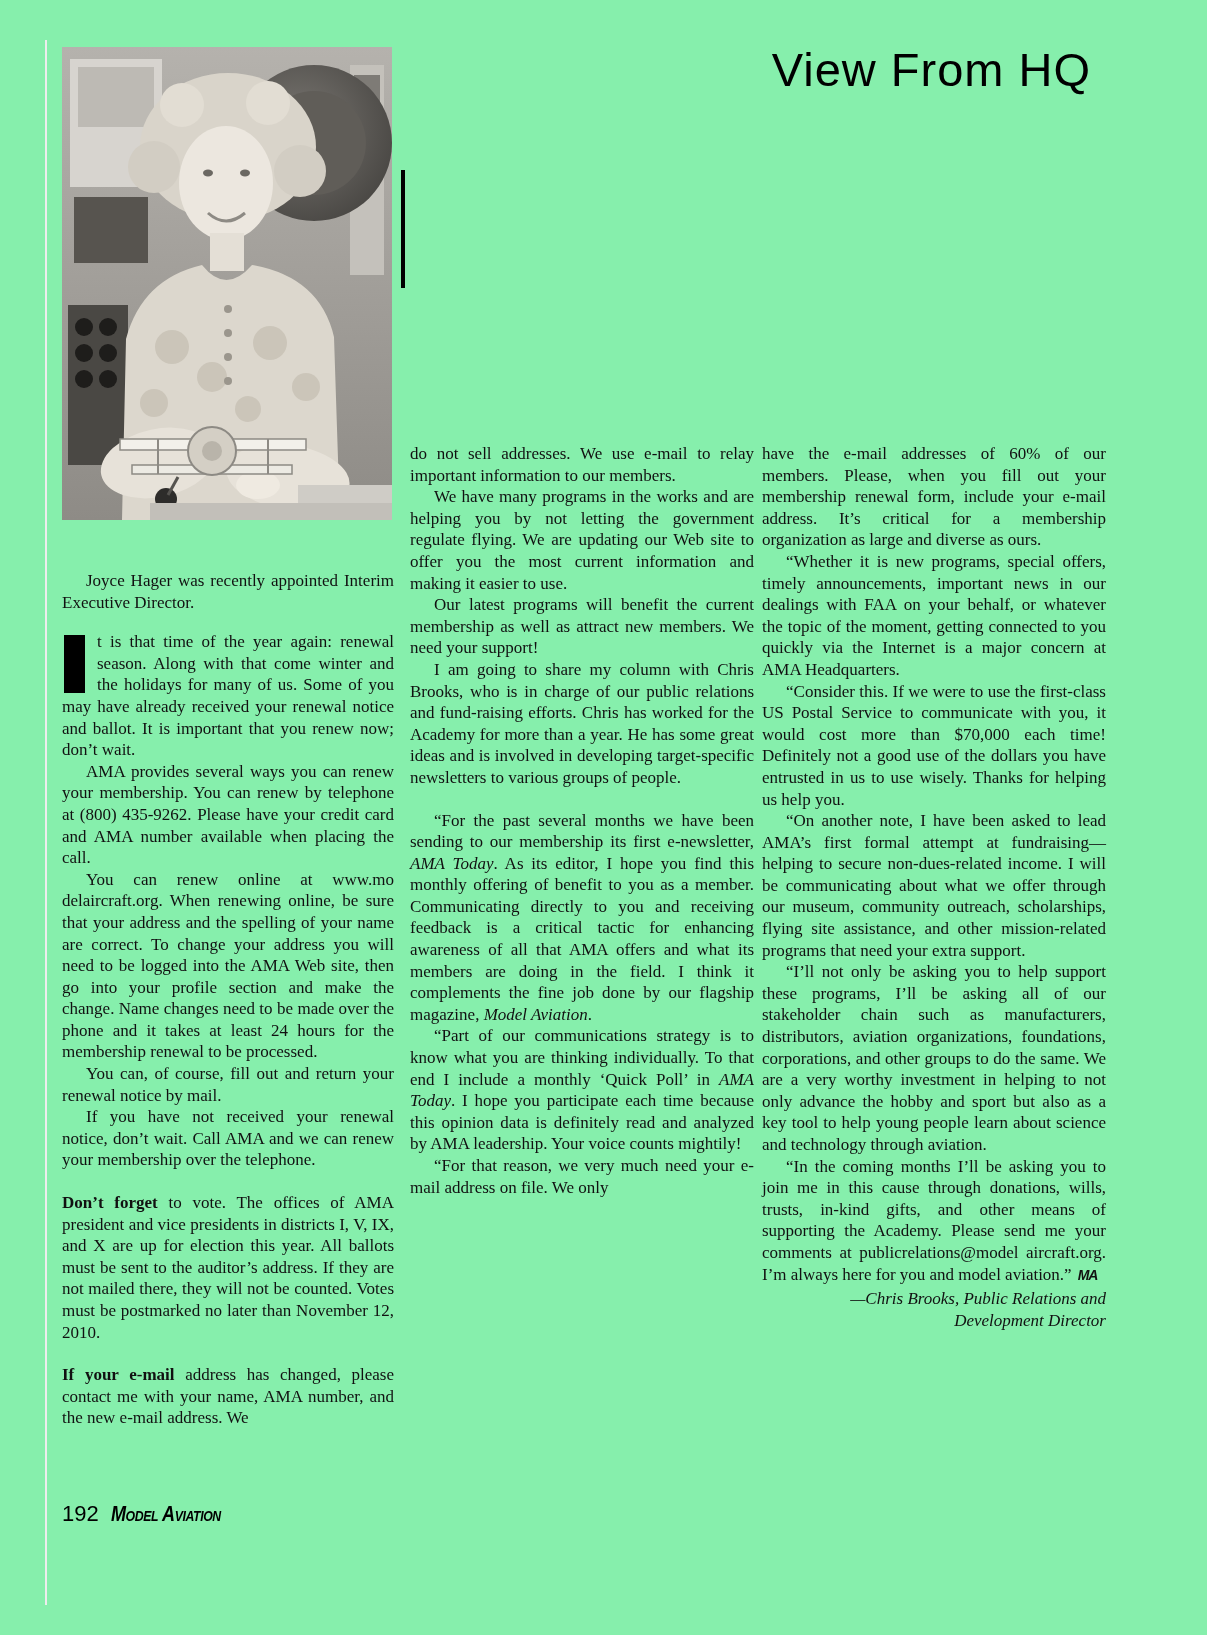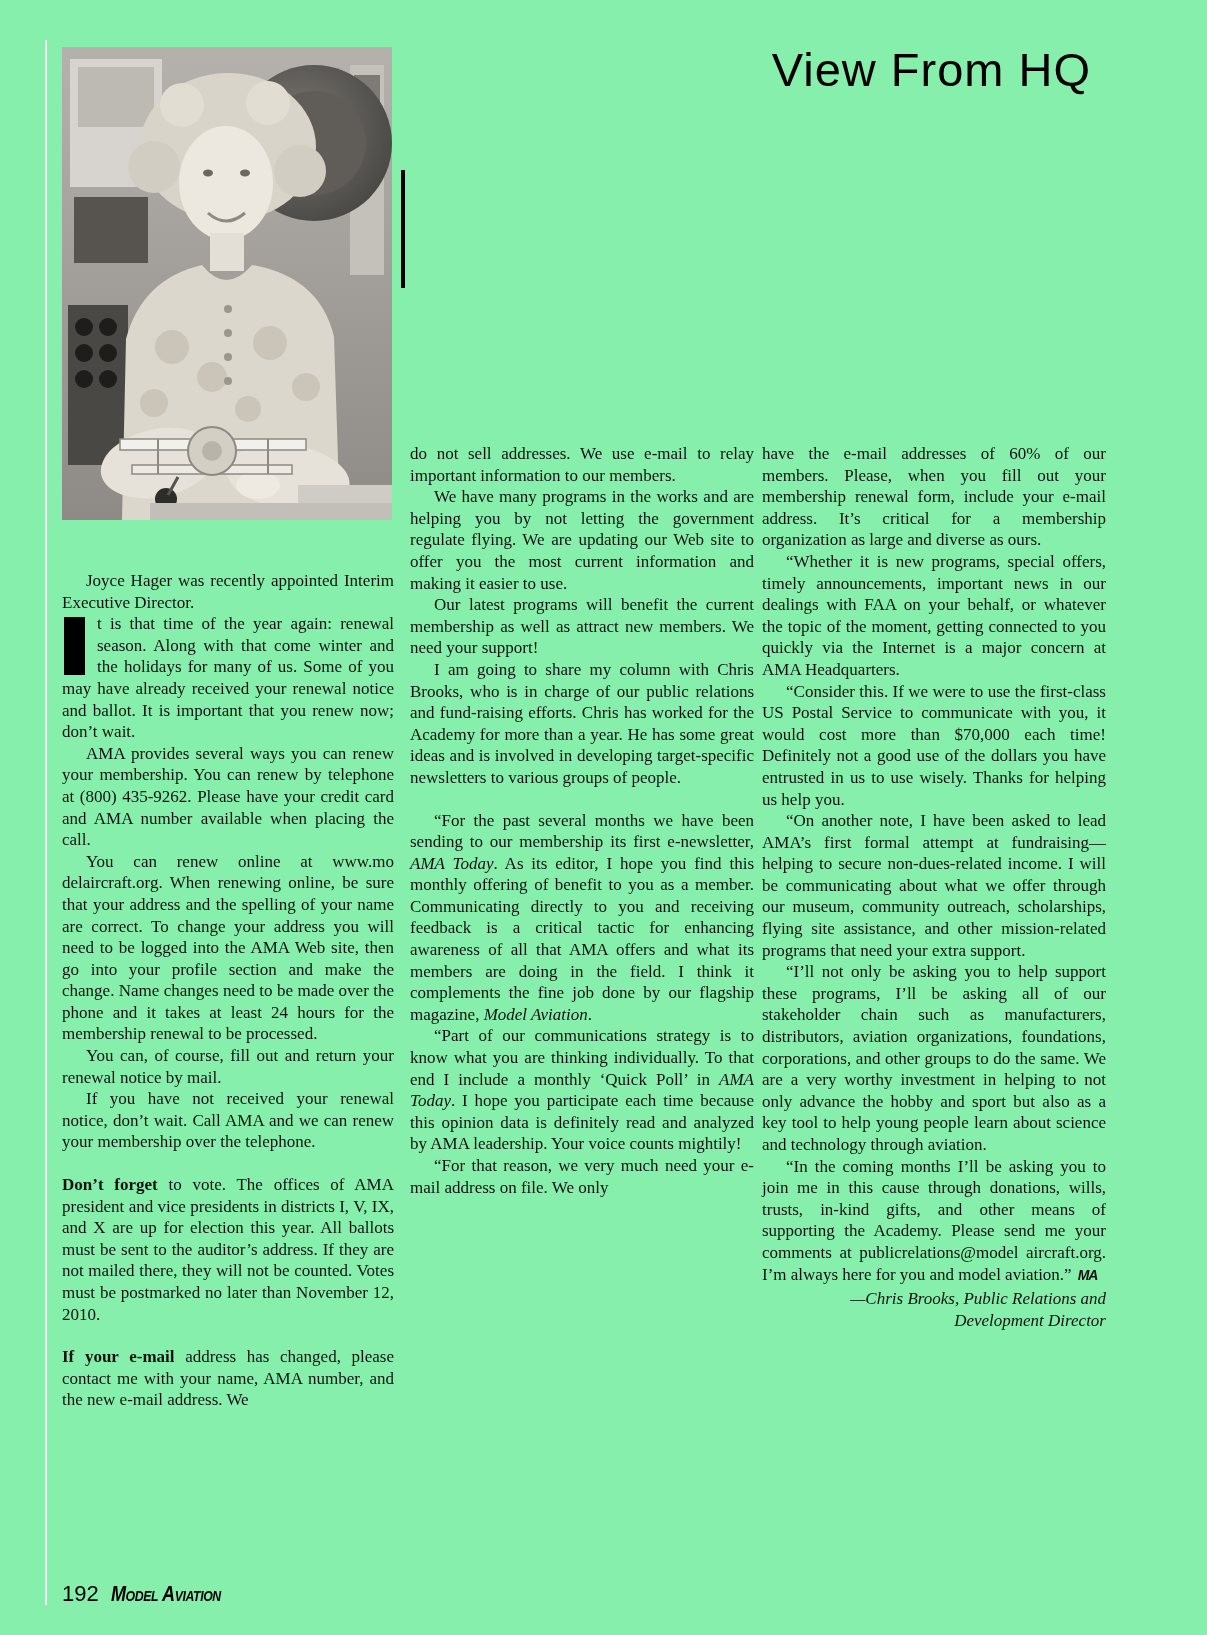--- a/index.html
+++ b/index.html
@@ -26,31 +26,31 @@
   .deck .black{color:#101010;}
 
   
   .col{position:absolute;width:332px;font-size:17px;line-height:21.6px;text-align:justify;}
   .col1{left:62px;top:570px;}
   .col2{left:410px;top:443px;width:344px;}
   .col3{left:762px;top:443px;width:344px;}
   .para{margin:0;}
   .para.gap{margin-top:21px;}
   .para.indent{text-indent:24px;}
-  .para.caption{}
+  .para.caption{margin-bottom:18px;}
   .para.signature{text-align:right;margin-top:2px;}
   .b{font-weight:bold;}
   .i{font-style:italic;}
   .ma-logo{font-family:"Liberation Sans",sans-serif;font-weight:900;font-style:italic;
            font-size:14px;letter-spacing:-1px;padding-left:6px;}
   .dropcap{float:left;width:21px;height:58px;background:#000;margin:4px 12px 0 2px;
            font-size:0;overflow:hidden;}
 
   
-  .footer{position:absolute;left:62px;top:1581px;display:flex;align-items:baseline;gap:12px;}
+  .footer{position:absolute;left:62px;top:1501px;display:flex;align-items:baseline;gap:12px;}
   .folio{font-family:"Liberation Sans",sans-serif;font-size:22px;color:#000;}
   .mag-logo{font-family:"Liberation Sans",sans-serif;font-weight:bold;font-style:italic;
             font-variant:small-caps;font-size:22px;letter-spacing:-0.5px;
             display:inline-block;transform:scaleX(0.82);transform-origin:left bottom;color:#000;}
 </style>
 </head>
 <body>
 
 <div class="page">
   <div class="scan-edge"></div>

